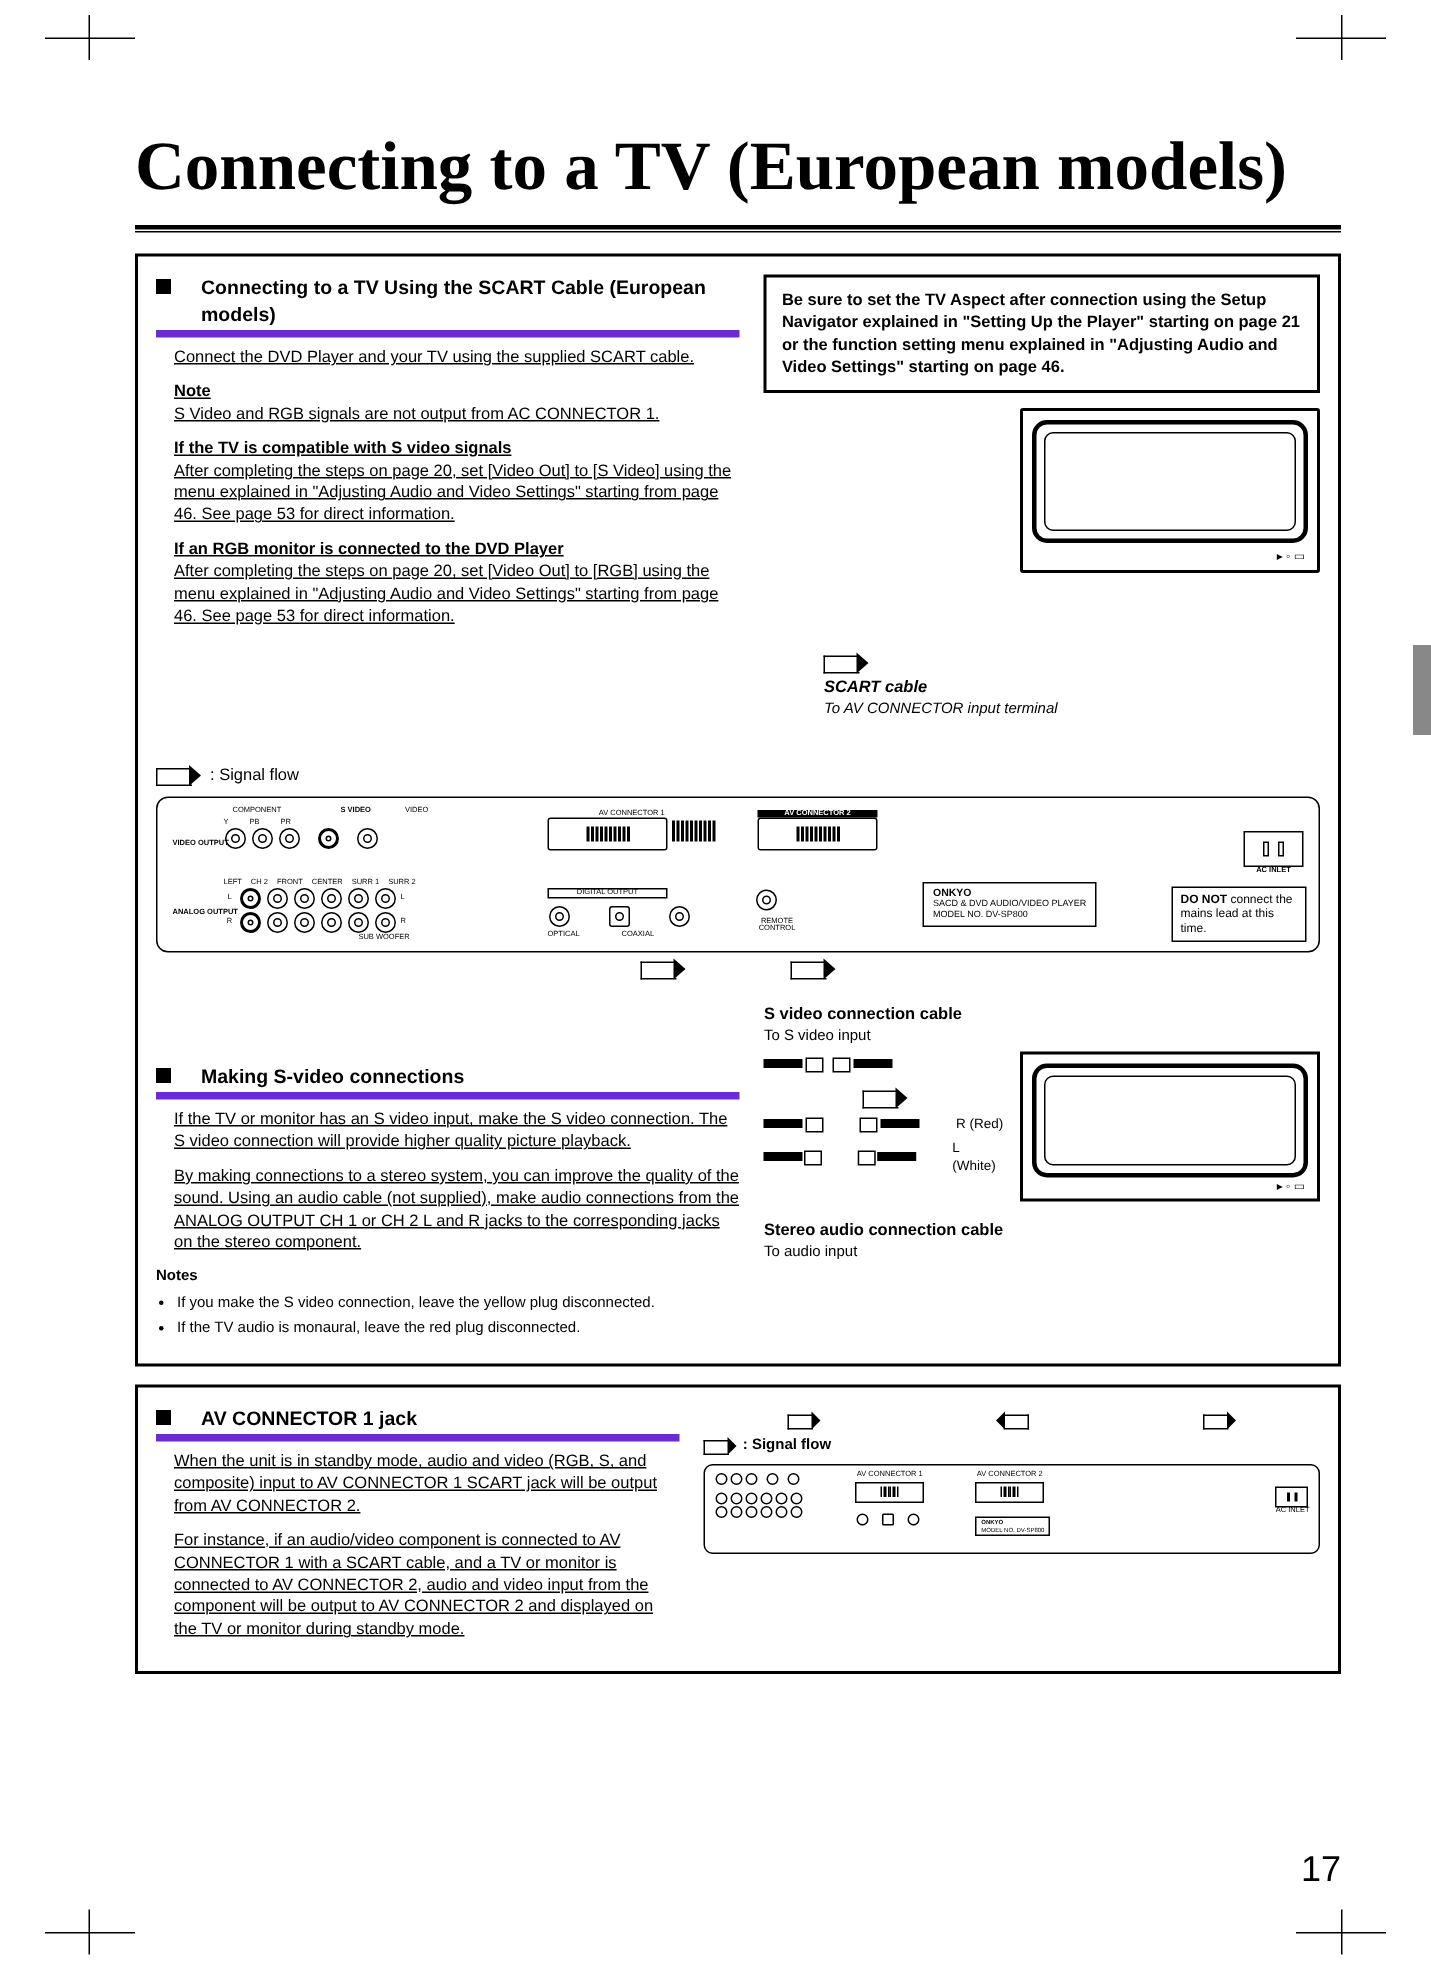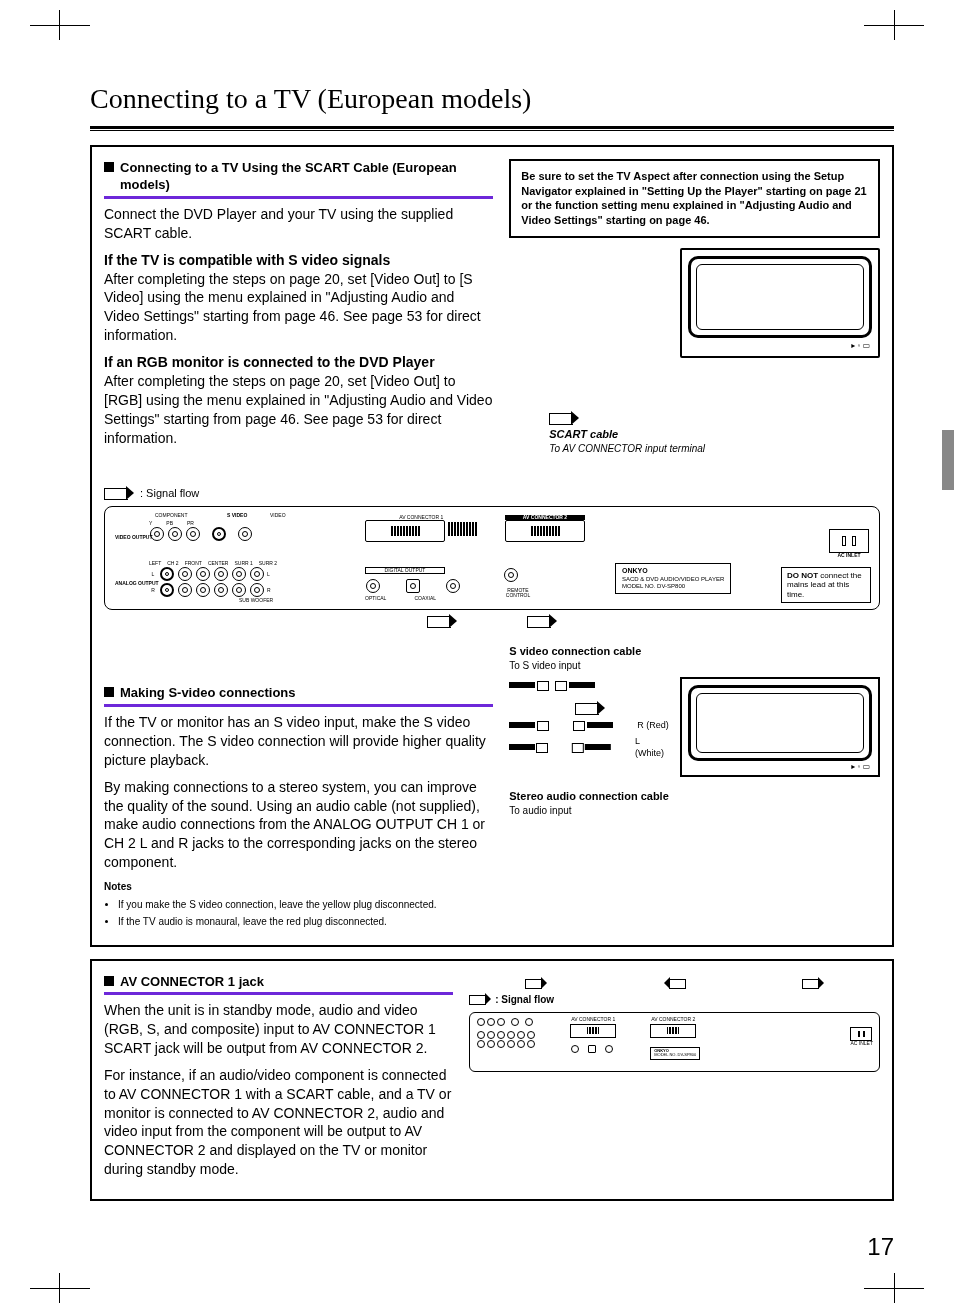--- a/index.html
+++ b/index.html
@@ -28,42 +28,42 @@
   .crop-tr { top: 10px; right: 30px; border-left: 1px solid #000; }
   .crop-tr::after { content:""; position:absolute; top:50%; right:0; width:60px; border-top:1px solid #000;}
   .crop-bl { bottom: 10px; left: 30px; border-right: 1px solid #000; }
   .crop-bl::after { content:""; position:absolute; top:50%; left:0; width:60px; border-top:1px solid #000;}
   .crop-br { bottom: 10px; right: 30px; border-left: 1px solid #000; }
   .crop-br::after { content:""; position:absolute; top:50%; right:0; width:60px; border-top:1px solid #000;}
   .tab-marker { position:absolute; right:0; top:430px; width:12px; height:60px; background:#888;}
 
   h1.title {
     font-family: "Times New Roman", Times, serif;
-    font-size: 28px;
-    font-weight: normal;
+    font-size: 46px;
+    font-weight: bold;
     margin: 0 0 8px 0;
   }
   .double-rule {
     border-top: 3px solid #000;
     border-bottom: 1px solid #000;
     height: 5px;
     margin-bottom: 14px;
   }
   .content {
     border: 2px solid #000;
     border-bottom: 2px solid #000;
     padding: 12px;
     position: relative;
   }
   .row1 { display:flex; gap:16px; }
   .col-left { flex: 1.05; }
   .col-right { flex: 1; }
-  .section-head { display:flex; align-items:flex-start; gap:6px; font-weight:bold; font-size:13px; border-bottom:3px solid #6d28d9; padding-bottom:2px; margin-bottom:6px;}
+  .section-head { display:flex; align-items:flex-start; gap:20px; font-weight:bold; font-size:13px; border-bottom:5px solid #6d28d9; padding-bottom:2px; margin-bottom:6px;}
   .sqbullet { width:10px; height:10px; background:#000; display:inline-block; margin-top:3px; flex-shrink:0;}
-  .para { margin:0 0 8px 0; font-size:14px; }
+  .para { margin:0 0 8px 12px; font-size:11px;text-decoration:underline; }
   .bold { font-weight:bold; }
   .small { font-size:10px; }
   .note-box { border:2px solid #000; padding:8px 10px; font-weight:bold; font-size:11px; line-height:1.35; margin-bottom:10px;}
 
   .diagram-area { margin-top:6px; }
   .tv-box {
     width: 200px; height:110px; border:2px solid #000; margin-left:auto; position:relative; background:#fff;
     border-radius:2px;
   }
   .tv-screen { position:absolute; top:6px; left:6px; right:6px; bottom:18px; border:3px solid #000; border-radius:10px;}
@@ -147,20 +147,24 @@
 
   <div class="content">
     <div class="row1">
       <div class="col-left">
         <div class="section-head">
           <span class="sqbullet"></span>
           <span>Connecting to a TV Using the SCART Cable (European models)</span>
         </div>
         <p class="para">Connect the DVD Player and your TV using the supplied SCART cable.</p>
         <p class="para">
+          <span class="bold">Note</span><br>
+          <span>S Video and RGB signals are not output from AC CONNECTOR 1.</span>
+        </p>
+        <p class="para">
           <span class="bold">If the TV is compatible with S video signals</span><br>
           <span>After completing the steps on page 20, set [Video Out] to [S Video] using the menu explained in "Adjusting Audio and Video Settings" starting from page 46. See page 53 for direct information.</span>
         </p>
         <p class="para">
           <span class="bold">If an RGB monitor is connected to the DVD Player</span><br>
           <span>After completing the steps on page 20, set [Video Out] to [RGB] using the menu explained in "Adjusting Audio and Video Settings" starting from page 46. See page 53 for direct information.</span>
         </p>
       </div>
       <div class="col-right">
         <div class="note-box">Be sure to set the TV Aspect after connection using the Setup Navigator explained in "Setting Up the Player" starting on page 21 or the function setting menu explained in "Adjusting Audio and Video Settings" starting on page 46.</div>

